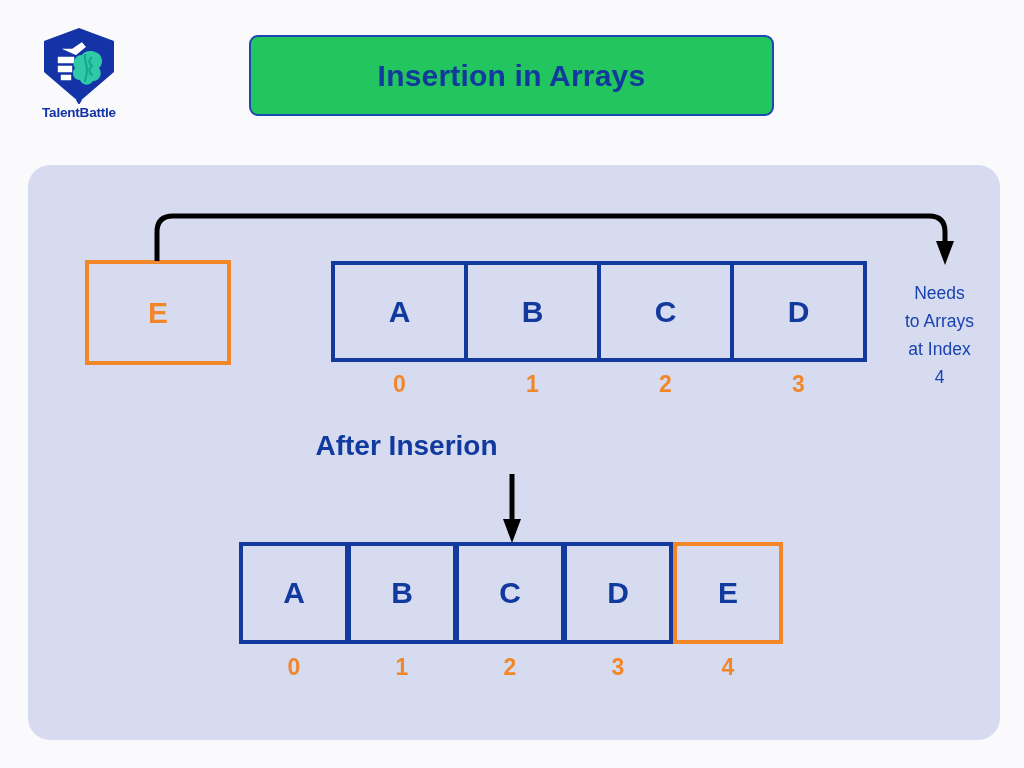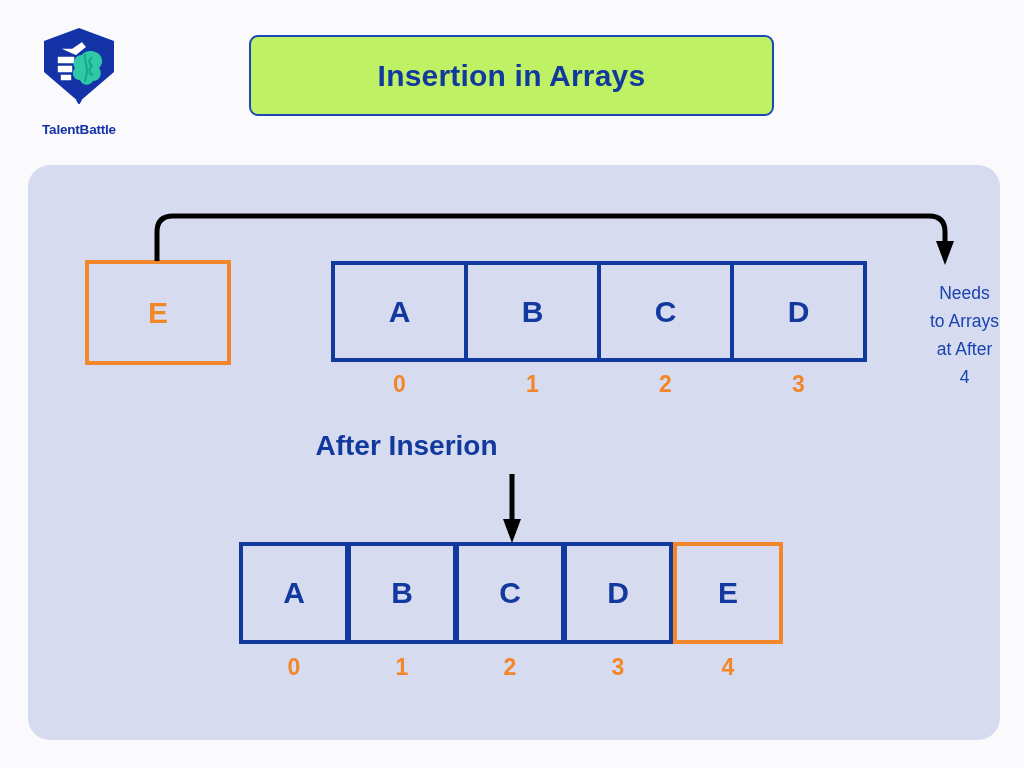--- a/index.html
+++ b/index.html
@@ -19,37 +19,37 @@
   #logo-block {
     position: absolute;
     left: 38px;
     top: 26px;
     width: 82px;
     text-align: center;
   }
   #logo-mark { display: block; }
   #logo-text {
     display: block;
-    margin-top: 18px;
+    margin-top: 1px;
     font-size: 13.5px;
     font-weight: bold;
     color: #1433a6;
     letter-spacing: -0.2px;
     font-family: "Liberation Sans", sans-serif;
   }
 
   
   #title-card {
     position: absolute;
     left: 249px;
     top: 35px;
     width: 525px;
     height: 81px;
     box-sizing: border-box;
-    background: #bef264;
+    background: #22c55e;
     border: 2px solid #1d47b5;
     border-radius: 9px;
     display: flex;
     align-items: center;
     justify-content: center;
   }
   #title-text {
     font-size: 30px;
     font-weight: bold;
     color: #123a9e;
@@ -103,21 +103,21 @@
     height: 105px;
   }
 
   
   #array-top { position: absolute; left: 331px; top: 261px; }
   .top-cell { width: 137px; height: 101px; }
 
   
   #note {
     position: absolute;
-    left: 918px;
+    left: 893px;
     top: 279px;
     width: 93px;
     text-align: center;
     font-size: 17.5px;
     line-height: 28px;
     color: #1a42b0;
   }
 
   
   #after-label {
@@ -188,21 +188,21 @@
 
   <div class="idx" style="left:0px;   top:110px; width:137px;">0</div>
   <div class="idx" style="left:133px; top:110px; width:137px;">1</div>
   <div class="idx" style="left:266px; top:110px; width:137px;">2</div>
   <div class="idx" style="left:399px; top:110px; width:137px;">3</div>
 </div>
 
 <div id="note">
   <div>Needs</div>
   <div>to Arrays</div>
-  <div>at After</div>
+  <div>at Index</div>
   <div>4</div>
 </div>
 
 <div id="after-label">After Inserion</div>
 
 <div id="array-bottom">
   <div class="cell blue bot-cell" style="left:0px;   top:0px;">
       <span>A</span>
     </div>
   <div class="cell blue bot-cell" style="left:108px; top:0px;">

